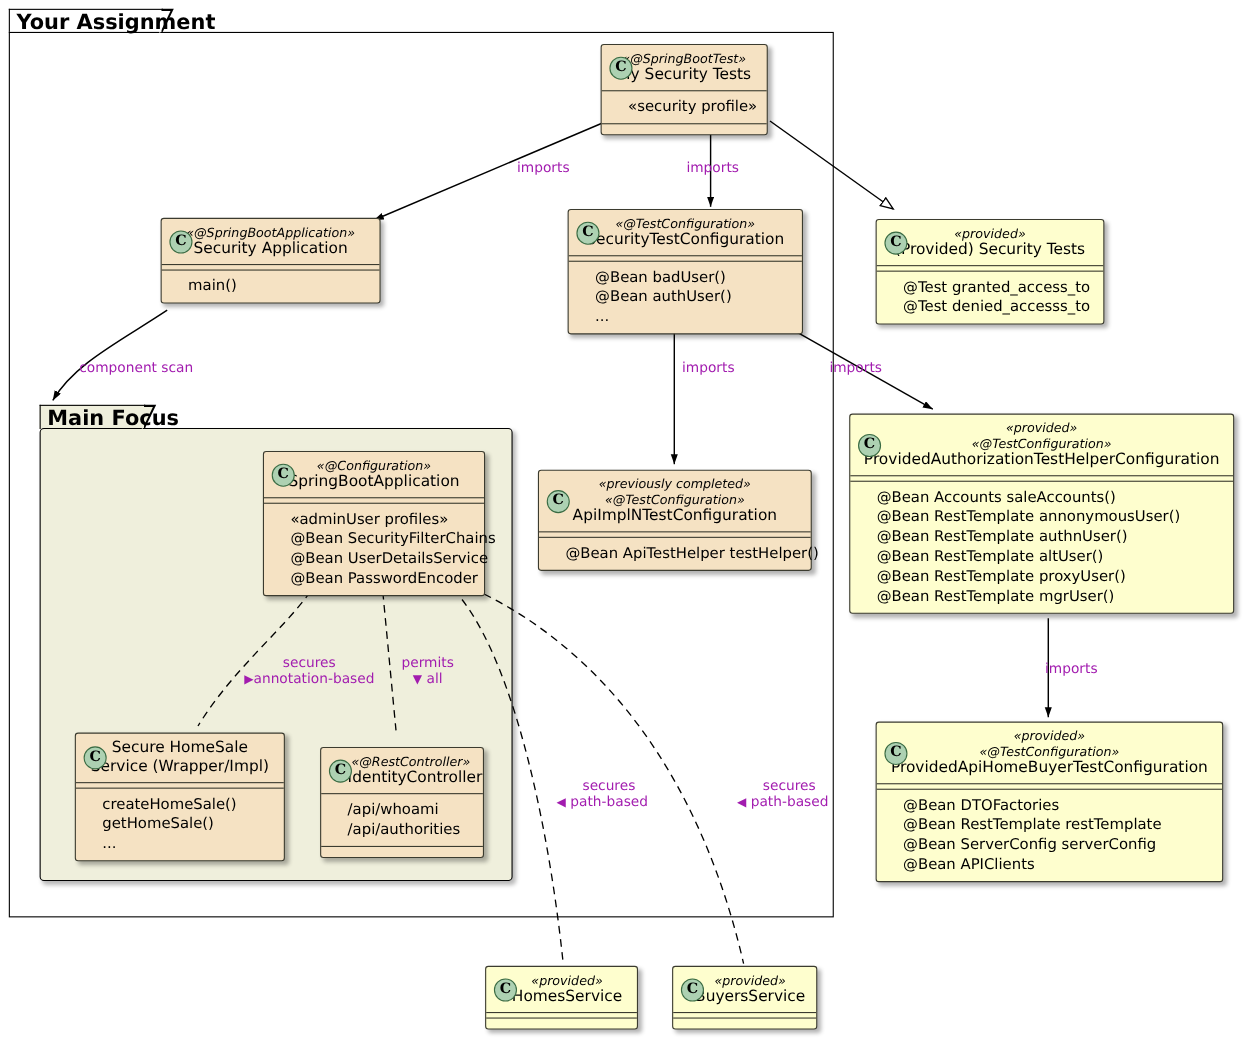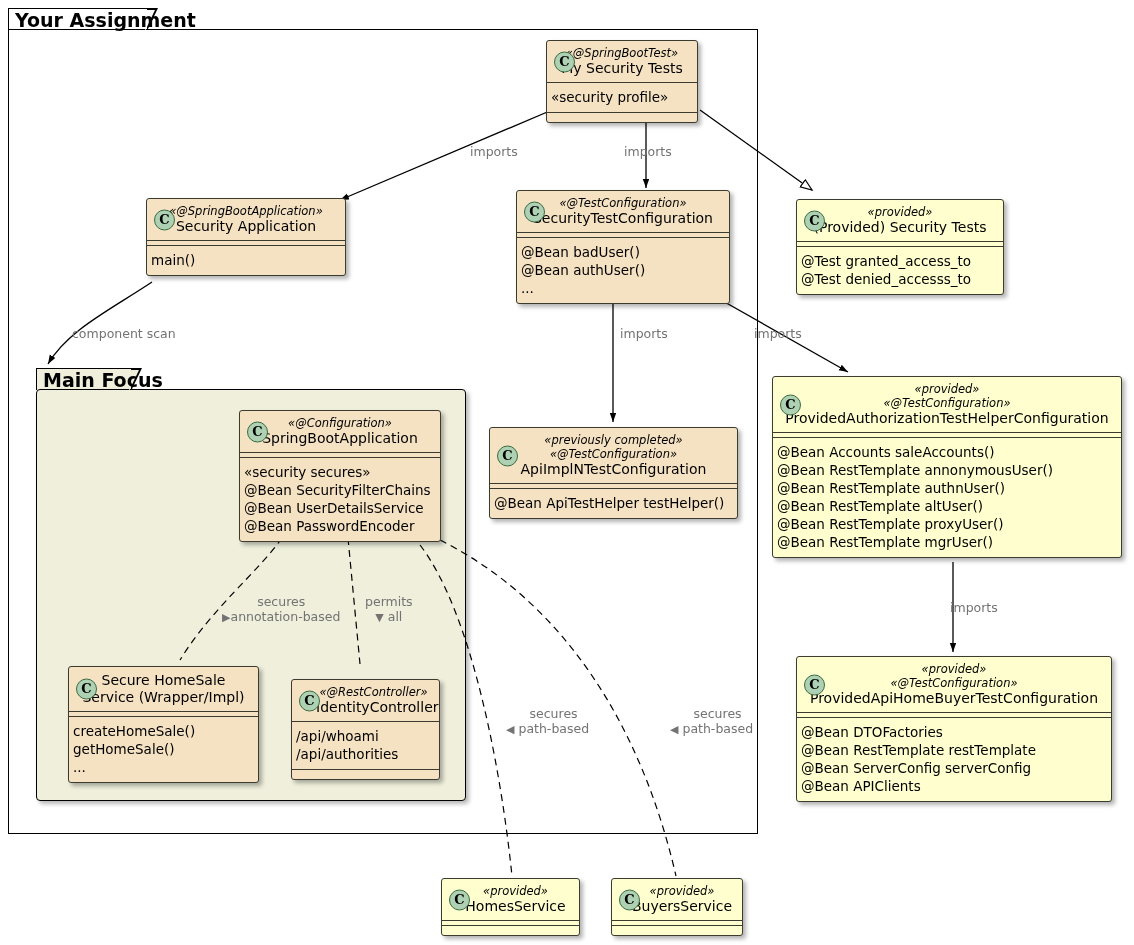--- a/index.html
+++ b/index.html
@@ -111,39 +111,39 @@
   .cls .cname {
     font-size: 14px;
     line-height: 17px;
     white-space: nowrap;
   }
   .cls .sep {
     border-top: 1.3px solid #3B3B2F;
     height: 0;
   }
   .cls .body {
-    padding: 5px 8px 6px 4px;
+    padding: 5px 8px 6px 24px;
     font-size: 13.5px;
     line-height: 18px;
     text-align: left;
     white-space: nowrap;
   }
   .cls .body .ln { display: block; }
   .cls .body .ln.stereo-line {
     font-style: normal;
   }
   .cls .emptybody { height: 9px; }
   .cls .gap { height: 4px; }
 
   
   .elabel {
     position: absolute;
     font-size: 12.5px;
     line-height: 15px;
-    color: #737373;
+    color: #a21caf;
     white-space: nowrap;
   }
   .elabel.two { text-align: center; }
   .tri { display: inline-block; font-size: 11px; }
 </style>
 </head>
 <body>
 
 <div id="canvas">
 
@@ -336,21 +336,21 @@
   <div class="cls" id="c-seccfg" style="left:239px; top:410px; width:202px;">
     <div class="head">
       <div class="cicon">C</div>
       <div class="stereo">«@Configuration»</div>
       <div class="cname">SpringBootApplication</div>
     </div>
     <div class="sep"></div>
     <div class="gap"></div>
     <div class="sep"></div>
     <div class="body">
-      <span class="ln stereo-line">«security secures»</span>
+      <span class="ln stereo-line">«adminUser profiles»</span>
       <span class="ln">@Bean SecurityFilterChains</span>
       <span class="ln">@Bean UserDetailsService</span>
       <span class="ln">@Bean PasswordEncoder</span>
     </div>
   </div>
 
   <div class="cls" id="c-homesale" style="left:68px; top:666px; width:191px;">
     <div class="head">
       <div class="cicon">C</div>
       <div class="cname">Secure HomeSale</div>

